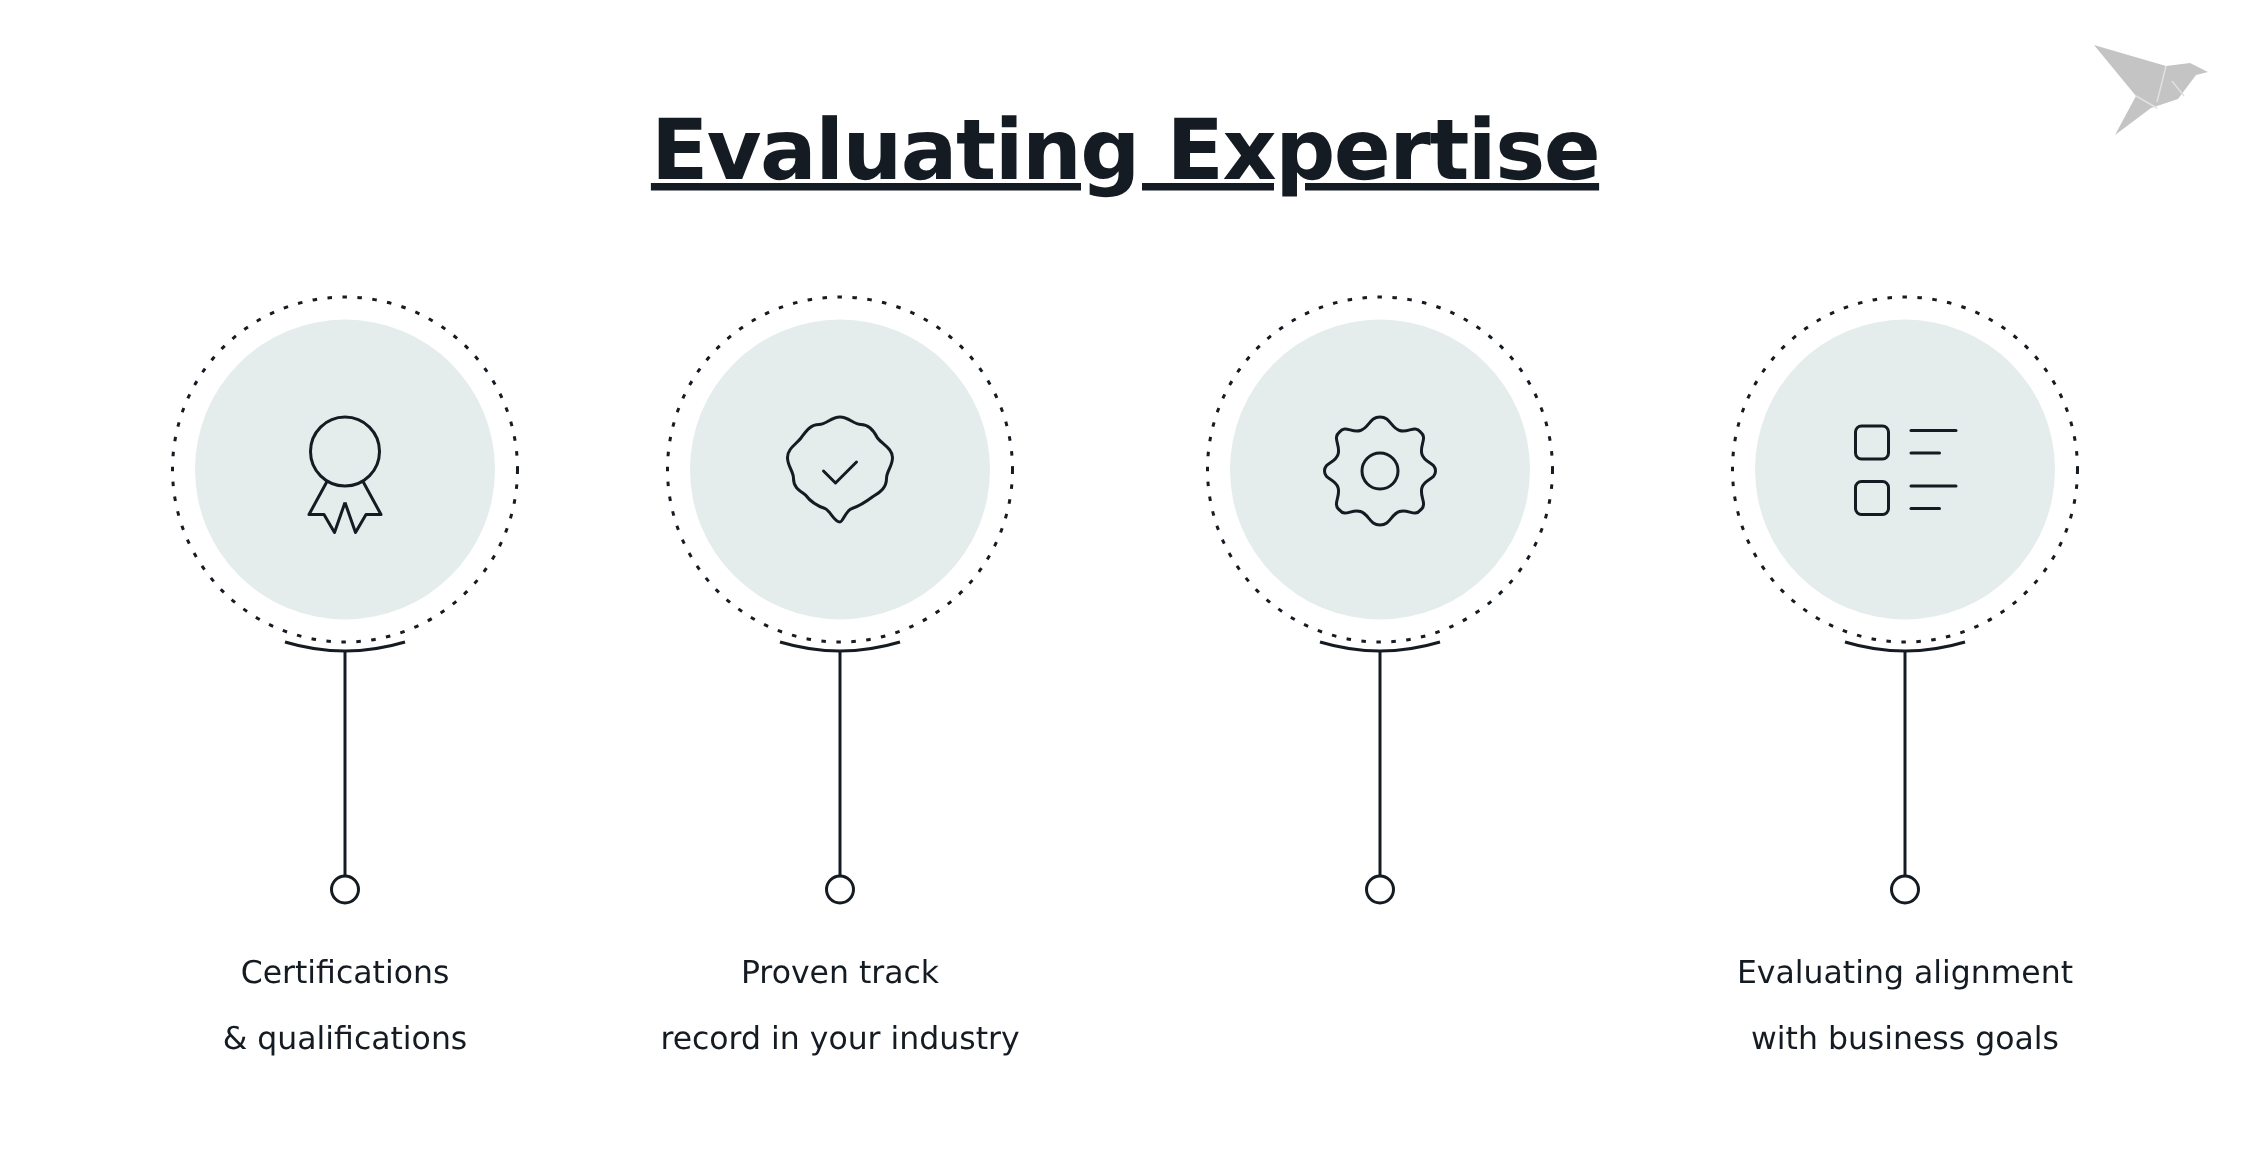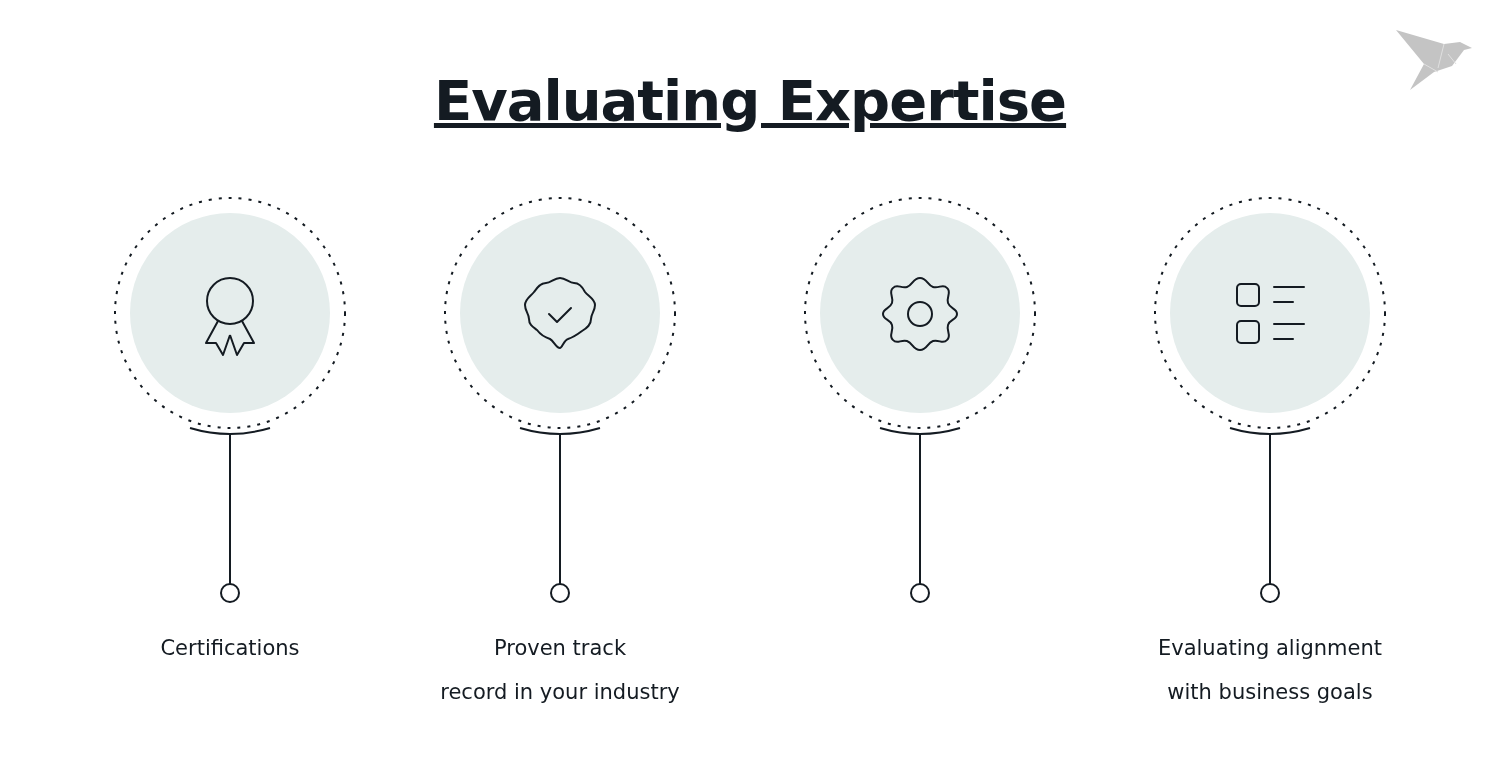--- a/index.html
+++ b/index.html
@@ -41,20 +41,21 @@
     <line x1="120" y1="244" x2="120" y2="394" stroke="#141b22" stroke-width="2"></line>
     <circle cx="120" cy="403" r="9" fill="#fff" stroke="#141b22" stroke-width="2"></circle>
     <g fill="none" stroke="#141b22" stroke-width="2" stroke-linejoin="round">
       <circle cx="120" cy="111" r="23"></circle>
       <polyline points="108,131 96,153 106,153 113,165 120,145"></polyline>
       <polyline points="132,131 144,153 134,153 127,165 120,145"></polyline>
     </g>
   </svg>
   <div class="label">
     <span>Certifications</span>
+    <span>&amp; qualifications</span>
   </div>
 </div>
 
 <div class="step" style="left:380px;">
   <svg class="graphic" viewBox="0 0 240 420">
     <circle cx="120" cy="123" r="115" fill="none" stroke="#141b22" stroke-width="2" stroke-dasharray="3 7"></circle>
     <circle cx="120" cy="123" r="100" fill="#e5edec"></circle>
     <path d="M 80 238 Q 120 250 160 238" fill="none" stroke="#141b22" stroke-width="2"></path>
     <line x1="120" y1="244" x2="120" y2="394" stroke="#141b22" stroke-width="2"></line>
     <circle cx="120" cy="403" r="9" fill="#fff" stroke="#141b22" stroke-width="2"></circle>

